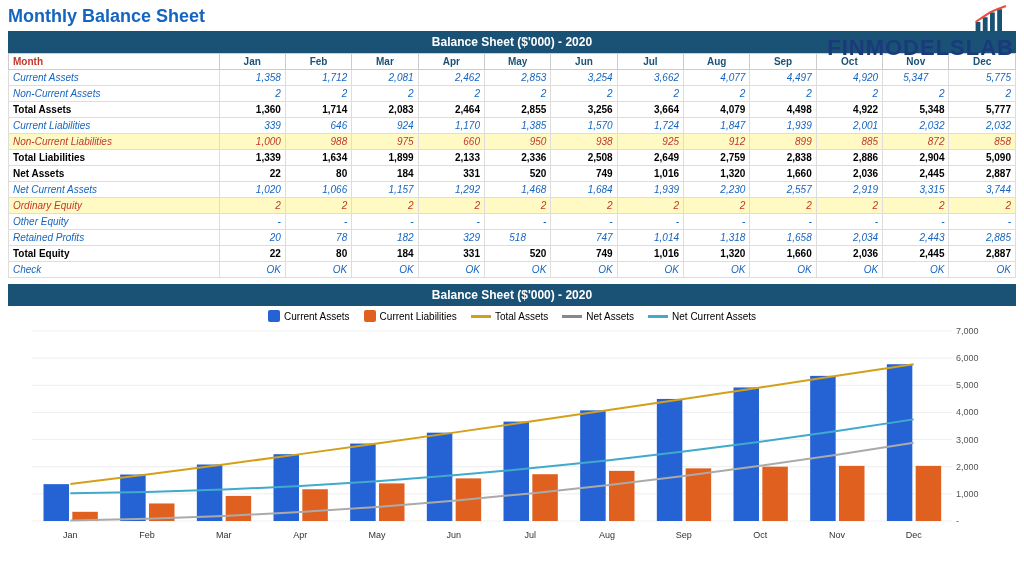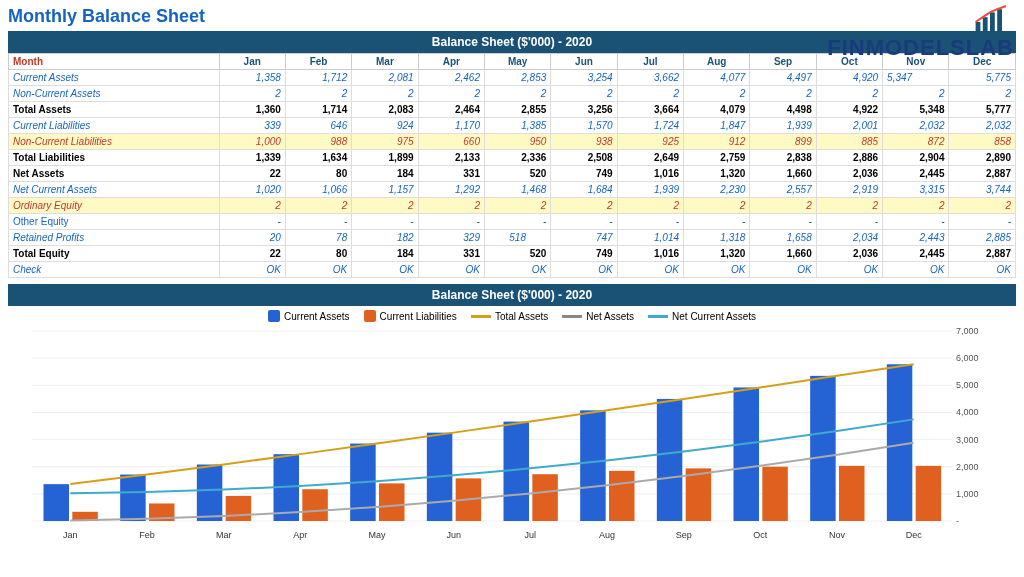--- a/index.html
+++ b/index.html
@@ -91,21 +91,21 @@
             <td style="text-align: right; font-style: italic; color: rgb(21, 101, 192);">1,358</td>
             <td style="text-align: right; font-style: italic; color: rgb(21, 101, 192);">1,712</td>
             <td style="text-align: right; font-style: italic; color: rgb(21, 101, 192);">2,081</td>
             <td style="text-align: right; font-style: italic; color: rgb(21, 101, 192);">2,462</td>
             <td style="text-align: right; font-style: italic; color: rgb(21, 101, 192);">2,853</td>
             <td style="text-align: right; font-style: italic; color: rgb(21, 101, 192);">3,254</td>
             <td style="text-align: right; font-style: italic; color: rgb(21, 101, 192);">3,662</td>
             <td style="text-align: right; font-style: italic; color: rgb(21, 101, 192);">4,077</td>
             <td style="text-align: right; font-style: italic; color: rgb(21, 101, 192);">4,497</td>
             <td style="text-align: right; font-style: italic; color: rgb(21, 101, 192);">4,920</td>
-            <td style="text-align: left; font-style: italic; color: rgb(21, 101, 192);">5,347</td>
+            <td style="text-align: center; font-style: italic; color: rgb(21, 101, 192);">5,347</td>
             <td style="text-align: right; font-style: italic; color: rgb(21, 101, 192);">5,775</td>
           </tr>
           <tr>
             <td style="font-style: italic; color: rgb(21, 101, 192);">Non-Current Assets</td>
             <td style="text-align: right; font-style: italic; color: rgb(21, 101, 192);">2</td>
             <td style="text-align: right; font-style: italic; color: rgb(21, 101, 192);">2</td>
             <td style="text-align: right; font-style: italic; color: rgb(21, 101, 192);">2</td>
             <td style="text-align: right; font-style: italic; color: rgb(21, 101, 192);">2</td>
             <td style="text-align: right; font-style: italic; color: rgb(21, 101, 192);">2</td>
             <td style="text-align: right; font-style: italic; color: rgb(21, 101, 192);">2</td>
@@ -167,21 +167,21 @@
             <td style="text-align: right; font-weight: bold; border-top: 1px solid rgb(51, 51, 51);">1,634</td>
             <td style="text-align: right; font-weight: bold; border-top: 1px solid rgb(51, 51, 51);">1,899</td>
             <td style="text-align: right; font-weight: bold; border-top: 1px solid rgb(51, 51, 51);">2,133</td>
             <td style="text-align: right; font-weight: bold; border-top: 1px solid rgb(51, 51, 51);">2,336</td>
             <td style="text-align: right; font-weight: bold; border-top: 1px solid rgb(51, 51, 51);">2,508</td>
             <td style="text-align: right; font-weight: bold; border-top: 1px solid rgb(51, 51, 51);">2,649</td>
             <td style="text-align: right; font-weight: bold; border-top: 1px solid rgb(51, 51, 51);">2,759</td>
             <td style="text-align: right; font-weight: bold; border-top: 1px solid rgb(51, 51, 51);">2,838</td>
             <td style="text-align: right; font-weight: bold; border-top: 1px solid rgb(51, 51, 51);">2,886</td>
             <td style="text-align: right; font-weight: bold; border-top: 1px solid rgb(51, 51, 51);">2,904</td>
-            <td style="text-align: right; font-weight: bold; border-top: 1px solid rgb(51, 51, 51);">2,890</td>
+            <td style="text-align: right; font-weight: bold; border-top: 1px solid rgb(51, 51, 51);">5,090</td>
           </tr>
           <tr>
             <td style="font-weight: bold; border-top: 1px solid rgb(51, 51, 51);">Net Assets</td>
             <td style="text-align: right; font-weight: bold; border-top: 1px solid rgb(51, 51, 51);">22</td>
             <td style="text-align: right; font-weight: bold; border-top: 1px solid rgb(51, 51, 51);">80</td>
             <td style="text-align: right; font-weight: bold; border-top: 1px solid rgb(51, 51, 51);">184</td>
             <td style="text-align: right; font-weight: bold; border-top: 1px solid rgb(51, 51, 51);">331</td>
             <td style="text-align: right; font-weight: bold; border-top: 1px solid rgb(51, 51, 51);">520</td>
             <td style="text-align: right; font-weight: bold; border-top: 1px solid rgb(51, 51, 51);">749</td>
             <td style="text-align: right; font-weight: bold; border-top: 1px solid rgb(51, 51, 51);">1,016</td>
@@ -215,21 +215,21 @@
             <td style="text-align: right; font-style: italic; color: rgb(192, 57, 43);">2</td>
             <td style="text-align: right; font-style: italic; color: rgb(192, 57, 43);">2</td>
             <td style="text-align: right; font-style: italic; color: rgb(192, 57, 43);">2</td>
             <td style="text-align: right; font-style: italic; color: rgb(192, 57, 43);">2</td>
             <td style="text-align: right; font-style: italic; color: rgb(192, 57, 43);">2</td>
             <td style="text-align: right; font-style: italic; color: rgb(192, 57, 43);">2</td>
             <td style="text-align: right; font-style: italic; color: rgb(192, 57, 43);">2</td>
             <td style="text-align: right; font-style: italic; color: rgb(192, 57, 43);">2</td>
           </tr>
           <tr>
-            <td style="color: rgb(21, 101, 192);">Other Equity</td>
+            <td style="font-style: italic; color: rgb(21, 101, 192);">Other Equity</td>
             <td style="text-align: right; font-style: italic; color: rgb(21, 101, 192);">-</td>
             <td style="text-align: right; font-style: italic; color: rgb(21, 101, 192);">-</td>
             <td style="text-align: right; font-style: italic; color: rgb(21, 101, 192);">-</td>
             <td style="text-align: right; font-style: italic; color: rgb(21, 101, 192);">-</td>
             <td style="text-align: right; font-style: italic; color: rgb(21, 101, 192);">-</td>
             <td style="text-align: right; font-style: italic; color: rgb(21, 101, 192);">-</td>
             <td style="text-align: right; font-style: italic; color: rgb(21, 101, 192);">-</td>
             <td style="text-align: right; font-style: italic; color: rgb(21, 101, 192);">-</td>
             <td style="text-align: right; font-style: italic; color: rgb(21, 101, 192);">-</td>
             <td style="text-align: right; font-style: italic; color: rgb(21, 101, 192);">-</td>

